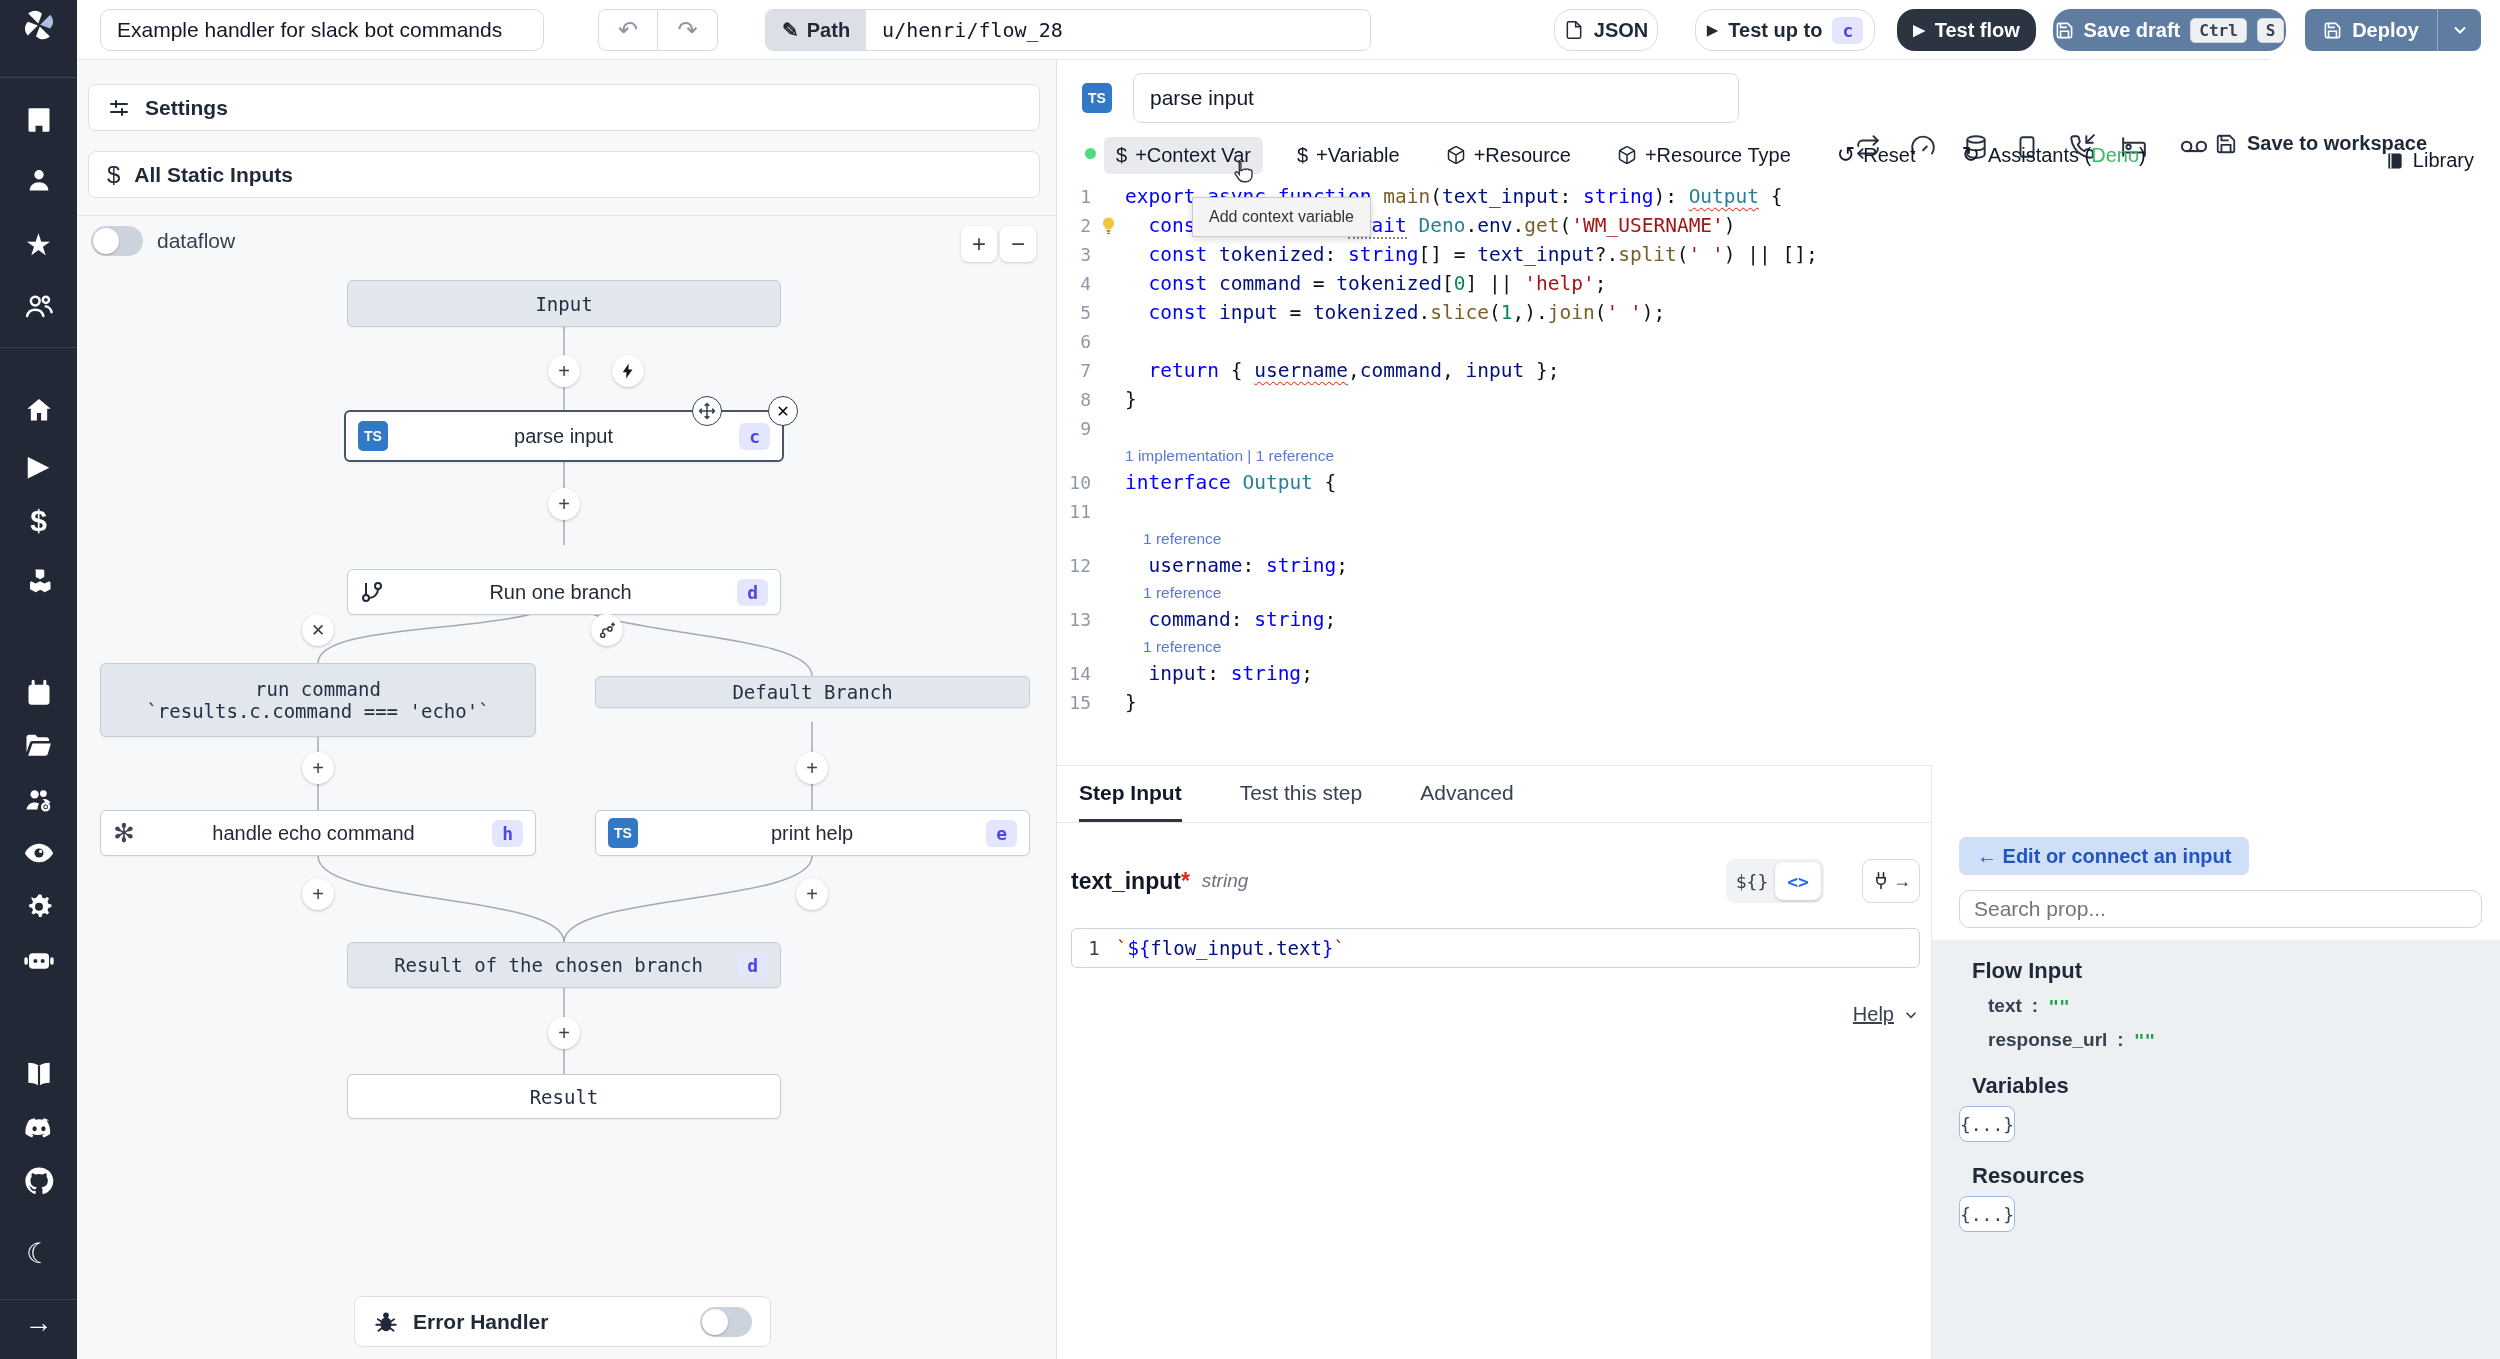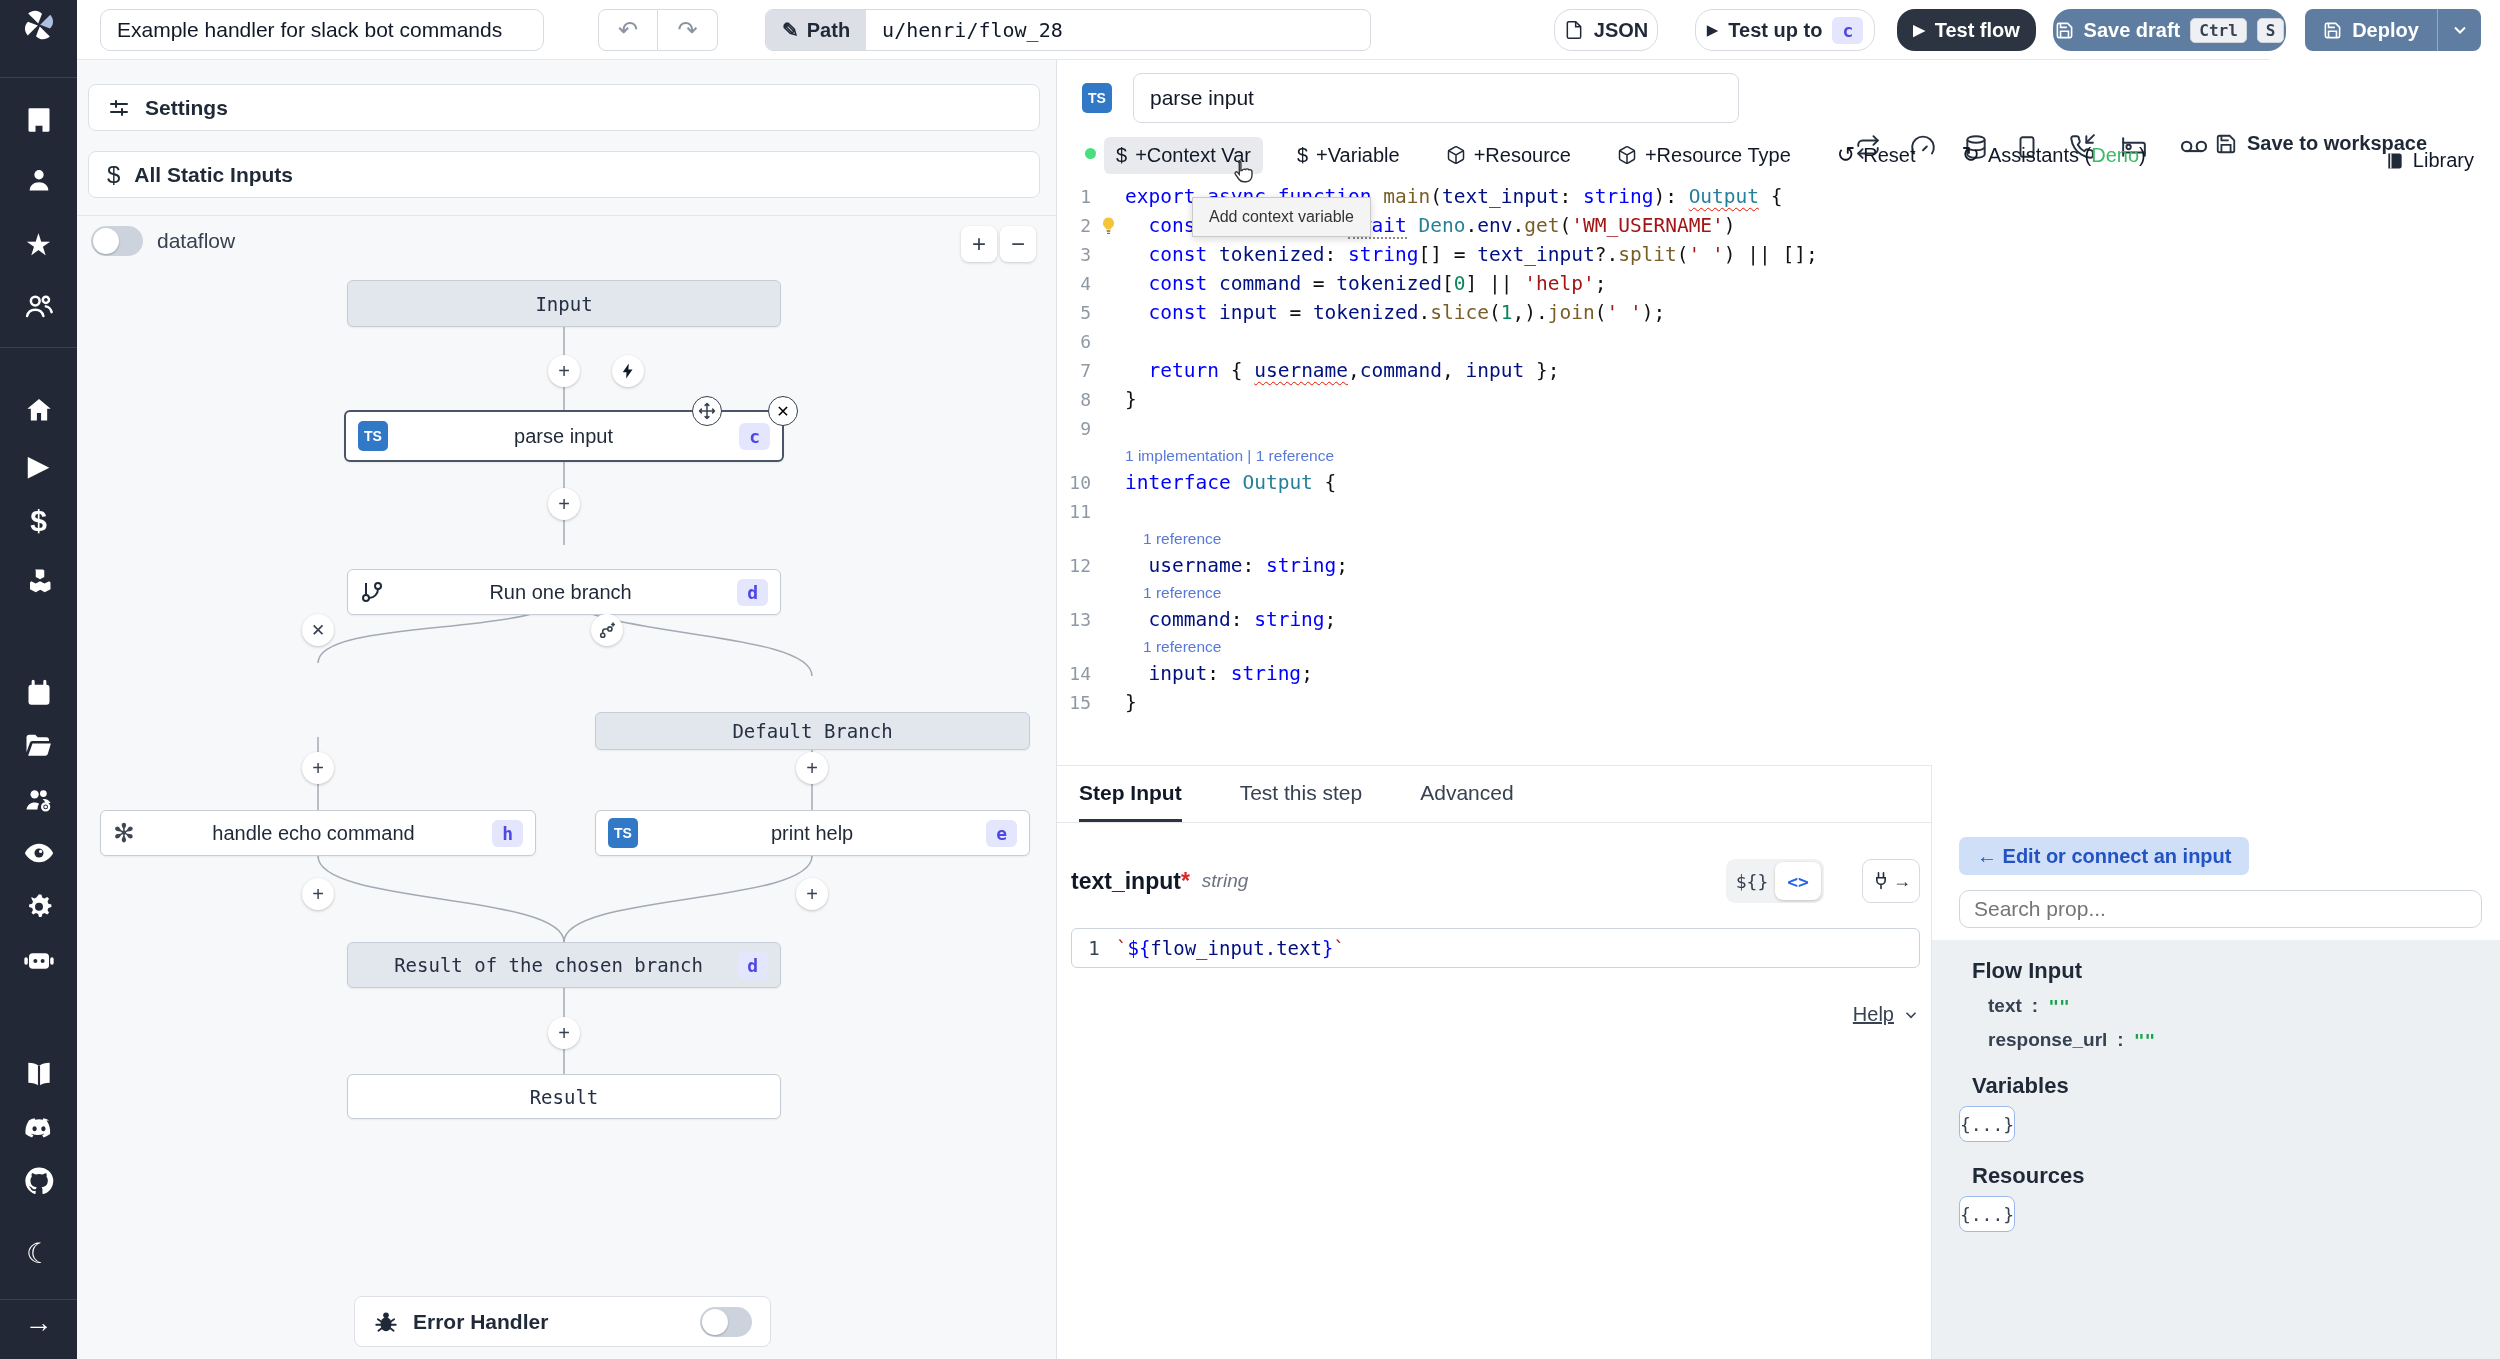--- a/index.html
+++ b/index.html
@@ -335,22 +335,26 @@
             <line x1="6" y1="3" x2="6" y2="15"></line>
             <circle cx="18" cy="6" r="3"></circle>
             <circle cx="6" cy="18" r="3"></circle>
             <path d="M18 9a9 9 0 01-9 9"></path>
           </svg>
         </span>
       <span class="nlabel">Run one branch</span>
       <span class="letter-chip">d</span>
     </div>
 
-
-    <div class="fnode gray" style="left:518px; top:652px; width:435px; height:38px;">
+    <div class="fnode gray" style="left:23px; top:603px; width:436px; height:74px; flex-direction:column; justify-content:center;">
+      <span class="mono">run command</span>
+      <span class="mono">`results.c.command === 'echo'`</span>
+    </div>
+
+    <div class="fnode gray" style="left:518px; top:616px; width:435px; height:32px;">
       <span class="nlabel mono">Default Branch</span>
     </div>
 
     <div class="fnode" style="left:23px; top:750px; width:436px; height:46px;">
       <span style="font-size:26px; color:#3f4753;">✻</span>
       <span class="nlabel">handle echo command</span>
       <span class="letter-chip">h</span>
     </div>
 
     <div class="fnode" style="left:518px; top:750px; width:435px; height:46px;">

